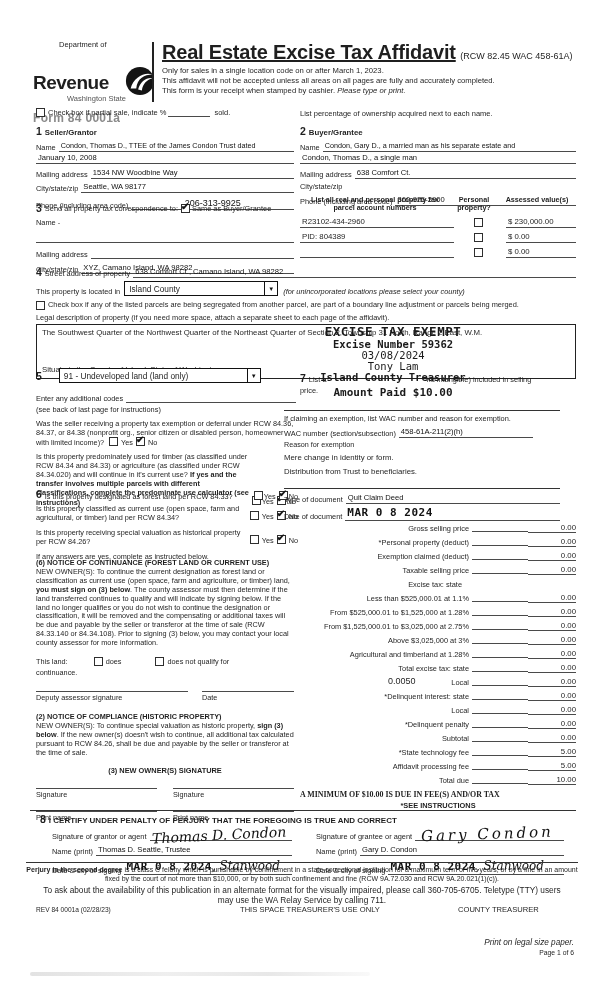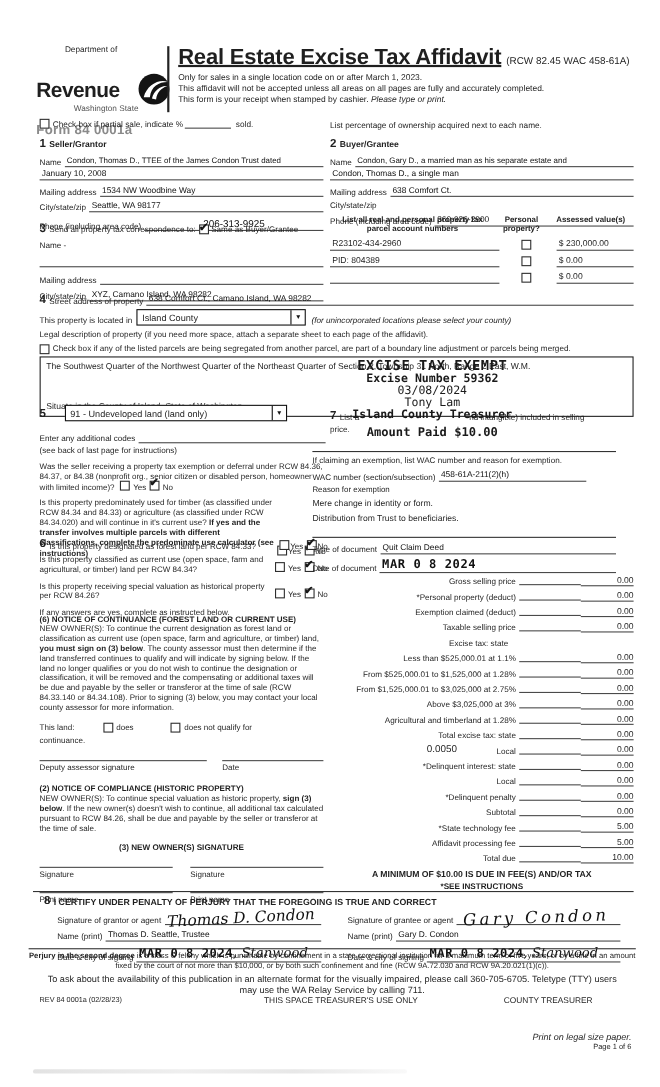--- a/index.html
+++ b/index.html
@@ -198,25 +198,25 @@
     <span class="uval">638 Comfort Ct., Camano Island, WA 98282</span>
   </div>
   <div style="display:flex;align-items:flex-end;margin-top:3px;font-size:7.4px;">
     <span>This property is located in</span>
     <span class="selbox" style="width:152px;margin-left:4px;">
       <span class="selval" style="flex:1;">Island County</span>
       <span class="arrow">▼</span>
     </span>
     <span class="i" style="margin-left:5px;">(for unincorporated locations please select your county)</span>
   </div>
-  <div style="margin-top:3px;font-size:7.4px;">Legal description of property (if you need more space, attach a separate sheet to each page of the affidavit).</div>
   <div style="display:flex;align-items:flex-start;margin-top:4px;font-size:7.4px;">
     <span class="cb" style="margin:1px 3px 0 0;"></span>
     <span>Check box if any of the listed parcels are being segregated from another parcel, are part of a boundary line adjustment or parcels being merged.</span>
   </div>
+  <div style="margin-top:3px;font-size:7.4px;">Legal description of property (if you need more space, attach a separate sheet to each page of the affidavit).</div>
   <div class="legalbox" style="margin-top:2px;">
     <div>The Southwest Quarter of the Northwest Quarter of the Northeast Quarter of Section 2, Township 31 North, Range 2 East, W.M.</div>
     <div style="position:absolute;left:5px;bottom:4px;">Situate in the County of Island, State of Washington.</div>
   </div>
 </div>
 
 <div class="abs stamp" style="left:288px;top:325px;width:210px;">
   <div class="s1">EXCISE TAX EXEMPT</div>
   <div class="s2">Excise Number 59362</div>
   <div class="s3">03/08/2024</div>
@@ -420,21 +420,21 @@
   <div class="fin-row">
       <span class="fin-label">Affidavit processing fee</span>
       <span class="fin-fill"></span>
       <span class="fin-value">5.00</span>
     </div>
   <div class="fin-row">
       <span class="fin-label">Total due</span>
       <span class="fin-fill"></span>
       <span class="fin-value">10.00</span>
     </div>
-  <div class="b" style="font-size:7.9px;text-align:center;margin-top:5px;">A MINIMUM OF $10.00 IS DUE IN FEE(S) AND/OR TAX</div>
+  <div class="b" style="font-size:7.9px;margin-top:5px;font-family:Liberation Serif, serif;">A MINIMUM OF $10.00 IS DUE IN FEE(S) AND/OR TAX</div>
   <div class="b" style="font-size:7.4px;text-align:center;margin-top:2px;">*SEE INSTRUCTIONS</div>
 </div>
 
 <div class="abs rule" style="left:30px;top:810px;width:546px;"></div>
 <div class="abs" style="left:40px;top:813px;width:536px;">
   <div style="display:flex;align-items:flex-end;">
     <span class="secnum">8</span>
     <span class="b" style="font-size:8px;">I CERTIFY UNDER PENALTY OF PERJURY THAT THE FOREGOING IS TRUE AND CORRECT</span>
   </div>
 </div>

